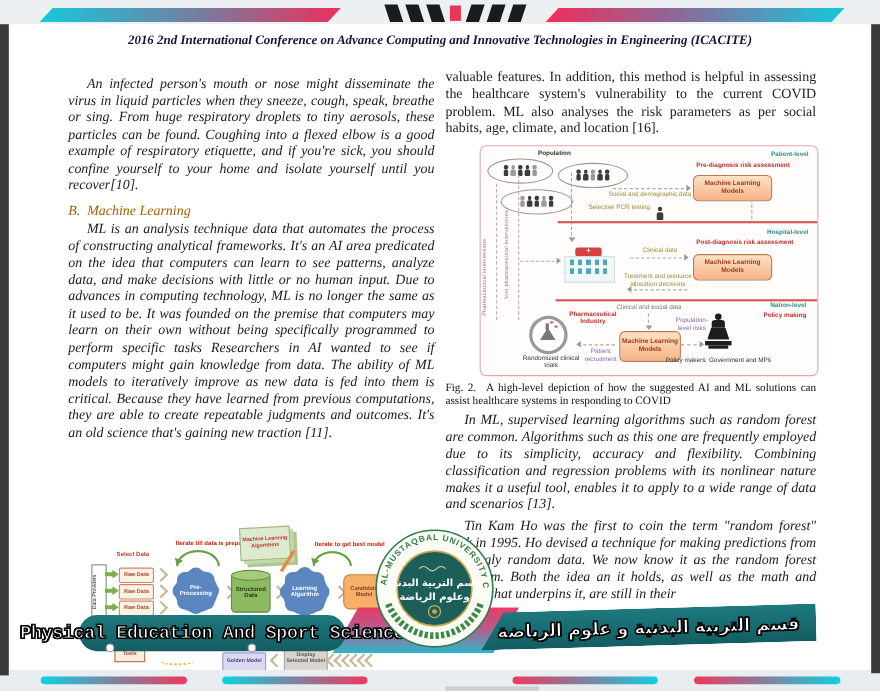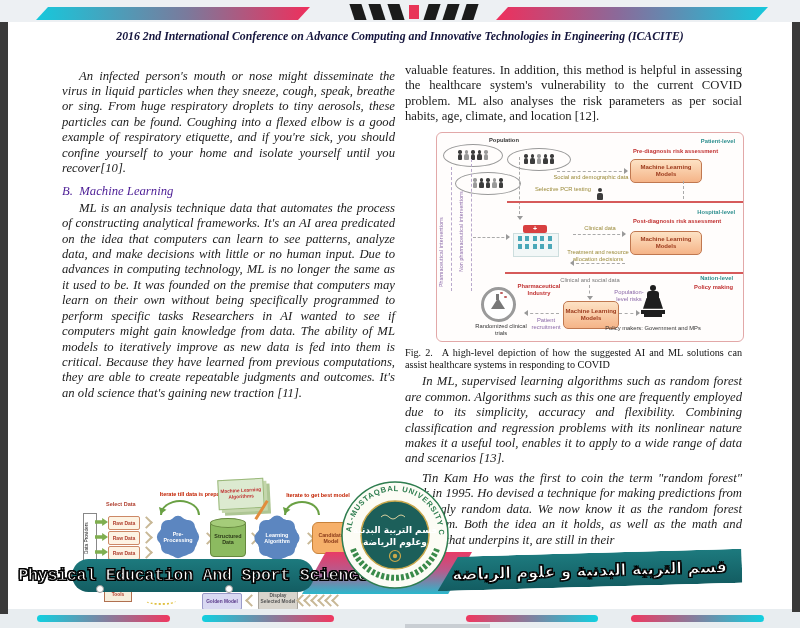--- a/index.html
+++ b/index.html
@@ -16,21 +16,21 @@
   .side-bar{position:absolute;width:8px;background:#3a3a3a;z-index:9;}
   .page{position:absolute;left:8px;top:22px;width:784px;height:587px;background:#ffffff;z-index:0;}
   
   .title{position:absolute;left:8px;top:29px;width:784px;text-align:center;font-weight:bold;font-style:italic;font-size:11.8px;color:#14143c;z-index:1;}
   .col{position:absolute;top:63px;z-index:1;}
   .col-left{left:62px;width:333px;}
   .col-right{left:405px;width:337px;}
   .col p{margin:0;text-align:justify;font-size:12.7px;line-height:15.4px;color:#1c1c1c;}
   p.ind{text-indent:17px;font-style:italic;}
   .mt1{margin-top:5.5px !important;}
-  .sec-head{font-style:italic;font-size:12.7px;color:#4c1d95;margin:7.5px 0 2px 0;}
+  .sec-head{font-style:italic;font-size:12.7px;color:#a16207;margin:7.5px 0 2px 0;}
   .h3{margin-top:8px;text-align:center;font-size:12.4px;color:#1c1c1c;}
   .h3 .sc{font-variant:small-caps;}
   .caption{margin-top:5px;font-size:10.2px;line-height:12.4px;text-align:justify;color:#111;}
   .caption .cl{padding-right:9px;}
   
   .fig2{position:relative;width:306px;height:208px;margin:7px 0 0 31px;background:#fffdfc;border:1px solid #e2a8a8;border-radius:6px;font-family:"Liberation Sans",sans-serif;overflow:hidden;}
   .f2lab{position:absolute;font-size:5.8px;line-height:1.2;}
   .f2teal{color:#2e8f8f;font-weight:bold;}
   .f2red{color:#c03030;font-weight:bold;}
   .f2olive{color:#9a8a38;}
@@ -133,21 +133,21 @@
   <div class="page"></div>
   <div class="title">2016 2nd International Conference on Advance Computing and Innovative Technologies in Engineering (ICACITE)</div>
 
   <div class="col col-left">
     <p class="ind mt1">An infected person's mouth or nose might disseminate the virus in liquid particles when they sneeze, cough, speak, breathe or sing. From huge respiratory droplets to tiny aerosols, these particles can be found. Coughing into a flexed elbow is a good example of respiratory etiquette, and if you're sick, you should confine yourself to your home and isolate yourself until you recover[10].</p>
     <div class="sec-head">B.&nbsp; Machine Learning</div>
     <p class="ind">ML is an analysis technique data that automates the process of constructing analytical frameworks. It's an AI area predicated on the idea that computers can learn to see patterns, analyze data, and make decisions with little or no human input. Due to advances in computing technology, ML is no longer the same as it used to be. It was founded on the premise that computers may learn on their own without being specifically programmed to perform specific tasks Researchers in AI wanted to see if computers might gain knowledge from data. The ability of ML models to iteratively improve as new data is fed into them is critical. Because they have learned from previous computations, they are able to create repeatable judgments and outcomes. It's an old science that's gaining new traction [11].</p>
   </div>
 
   <div class="col col-right">
-    <p>valuable features. In addition, this method is helpful in assessing the healthcare system's vulnerability to the current COVID problem. ML also analyses the risk parameters as per social habits, age, climate, and location [12].</p>
+    <p>valuable features. In addition, this method is helpful in assessing the healthcare system's vulnerability to the current COVID problem. ML also analyses the risk parameters as per social habits, age, climate, and location [16].</p>
 
     <div class="fig2">
       <div class="f2lab f2dark" style="left:52px;top:4px;font-weight:bold;">Population</div>
       <div class="ellip" style="left:6px;top:11px;width:58px;height:21px;">
         <span class="psn"></span>
           <span class="psn lt"></span>
           <span class="psn"></span>
           <span class="psn"></span>
           <span class="psn lt"></span>
       </div>

